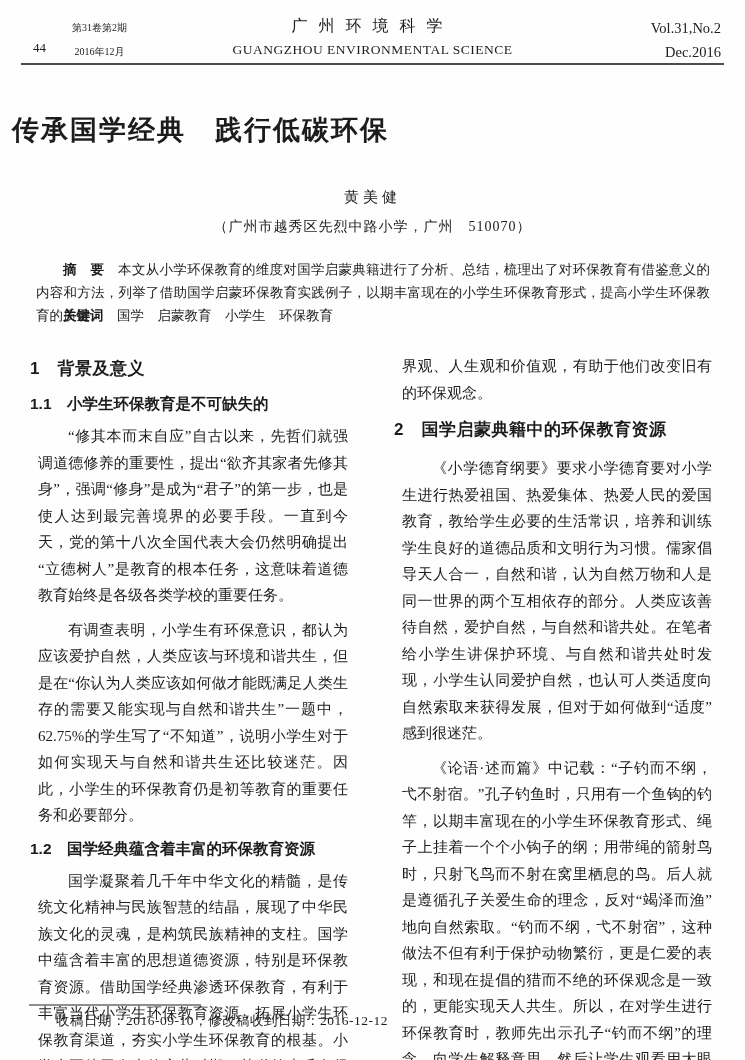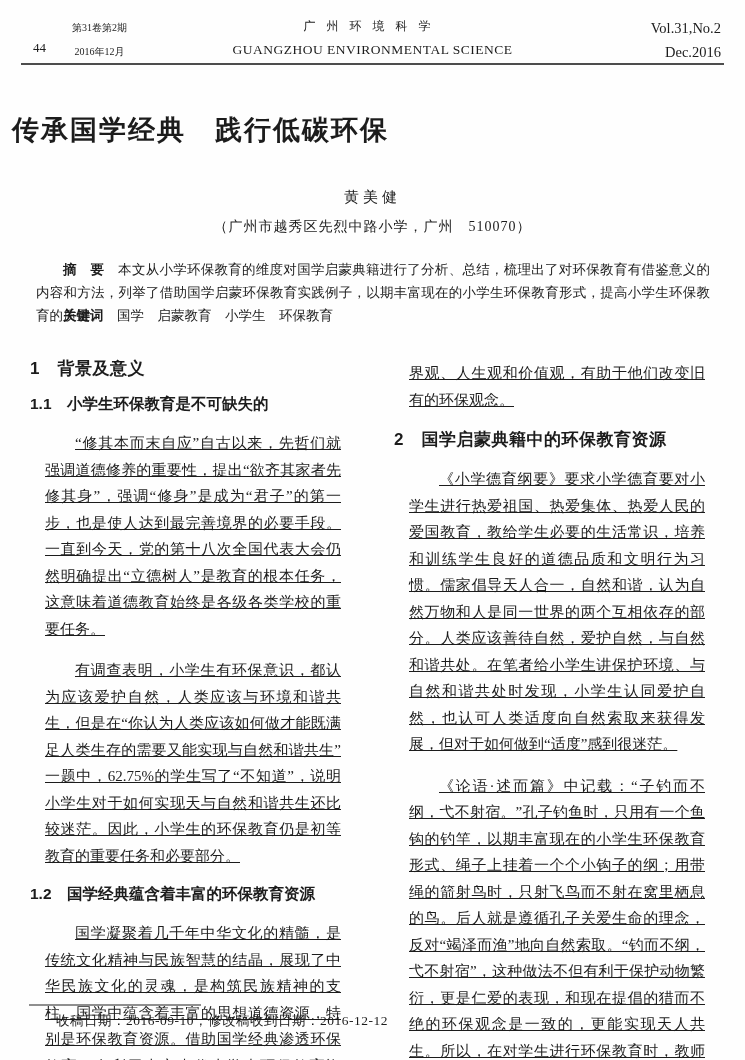--- a/index.html
+++ b/index.html
@@ -10,21 +10,21 @@
     background:#fefefe;
     color:#1c1c1c;
     font-family:"Liberation Serif","DejaVu Serif",serif;
     overflow:hidden;
   }
   
   .hdr{position:absolute;top:14px;left:0;width:100%;height:50px;}
   .hdr-pageno{position:absolute;left:33px;top:26px;font-size:13px;}
   .hdr-left{position:absolute;left:72px;top:2px;text-align:center;font-size:10px;line-height:24px;}
   .hdr-center{position:absolute;left:0;width:100%;text-align:center;}
-  .hdr-journal-cn{font-size:12px;letter-spacing:11px;line-height:24px;}
+  .hdr-journal-cn{font-size:16px;letter-spacing:11px;line-height:24px;}
   .hdr-journal-en{font-size:13.5px;letter-spacing:.5px;line-height:24px;}
   .hdr-right{position:absolute;right:24px;top:2px;text-align:right;font-size:14.5px;line-height:24px;}
   .hdr-rule{position:absolute;left:21px;right:21px;top:63px;border-top:2px solid #4d4d4d;}
   
   .title{
     position:absolute;top:112px;left:12px;width:100%;
     text-align:left;font-family:Liberation Serif, serif;
     font-weight:bold;font-size:27px;letter-spacing:2px;
   }
   .author{position:absolute;top:188px;width:100%;text-align:center;font-size:15px;letter-spacing:4px;}
@@ -45,23 +45,22 @@
   .col{width:332px;}
   .col h2{
     font-family:"Liberation Sans","DejaVu Sans",sans-serif;
     font-size:17px;font-weight:bold;margin:12px 0 14px 0;letter-spacing:.5px;
   }
   .col h3{
     font-family:"Liberation Sans","DejaVu Sans",sans-serif;
     font-size:15.5px;font-weight:bold;margin:10px 0 8px 0;
   }
   .col p{
-    margin:15px;font-size:15px;line-height:26.5px;text-align:justify;
+    margin:8px;font-size:15px;line-height:26.5px;text-align:justify;
     text-indent:2em;
-    text-decoration:underline;
   }
   .col p.cont{text-indent:0;}
   
   .ft-rule{position:absolute;left:29px;top:1004px;width:172px;border-top:2px solid #8f8f8f;}
   .ft-note{position:absolute;left:56px;top:1012px;font-size:13.5px;letter-spacing:.5px;}
 </style>
 </head>
 <body>
 
 <div class="page">

